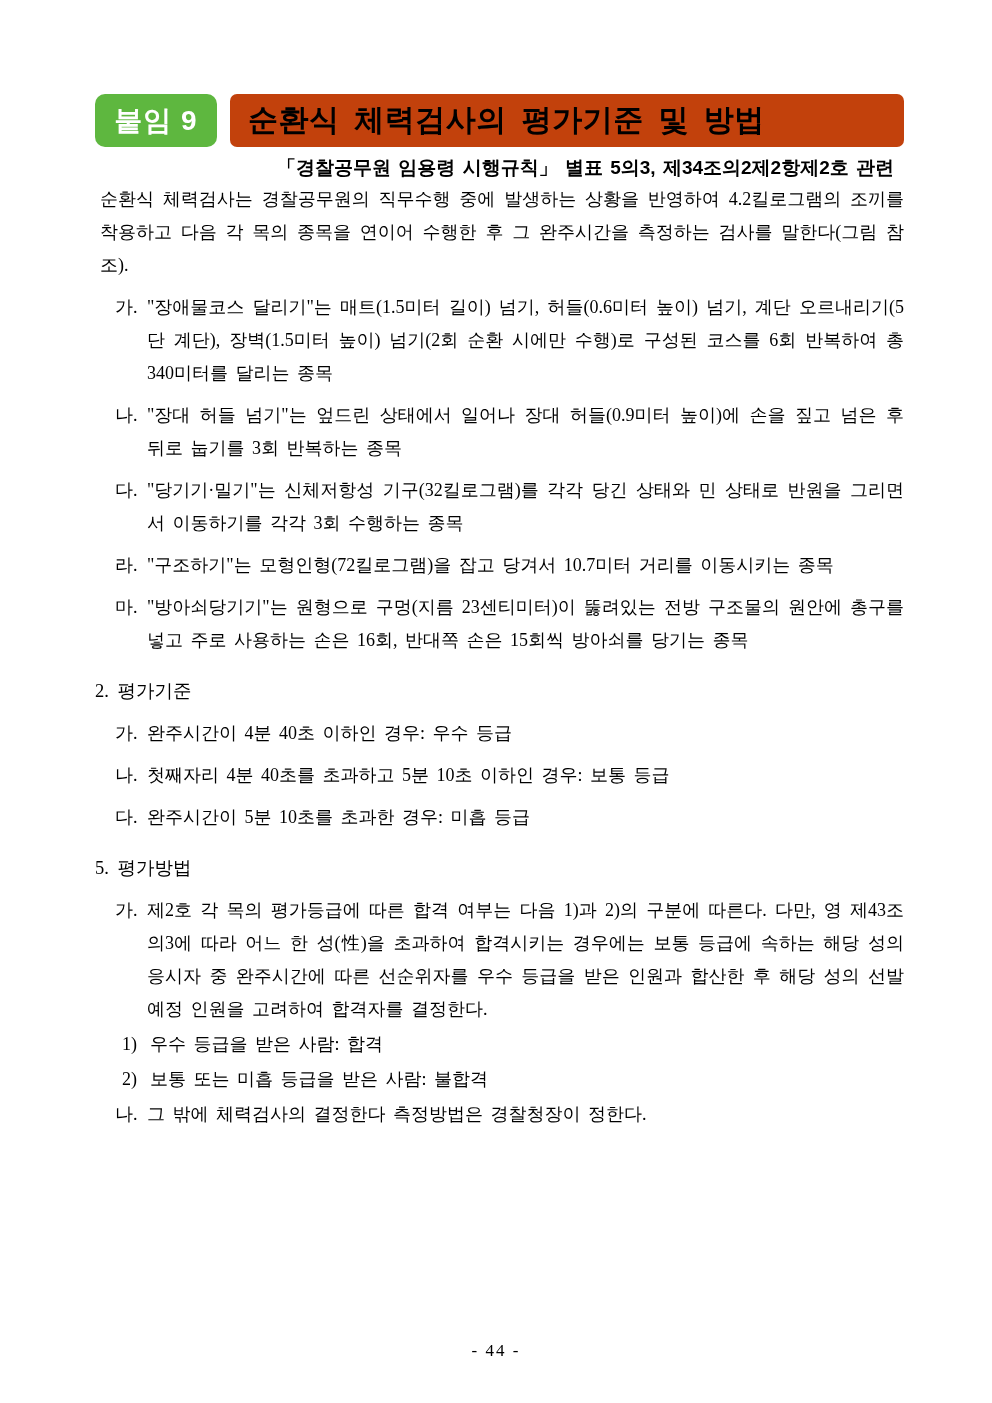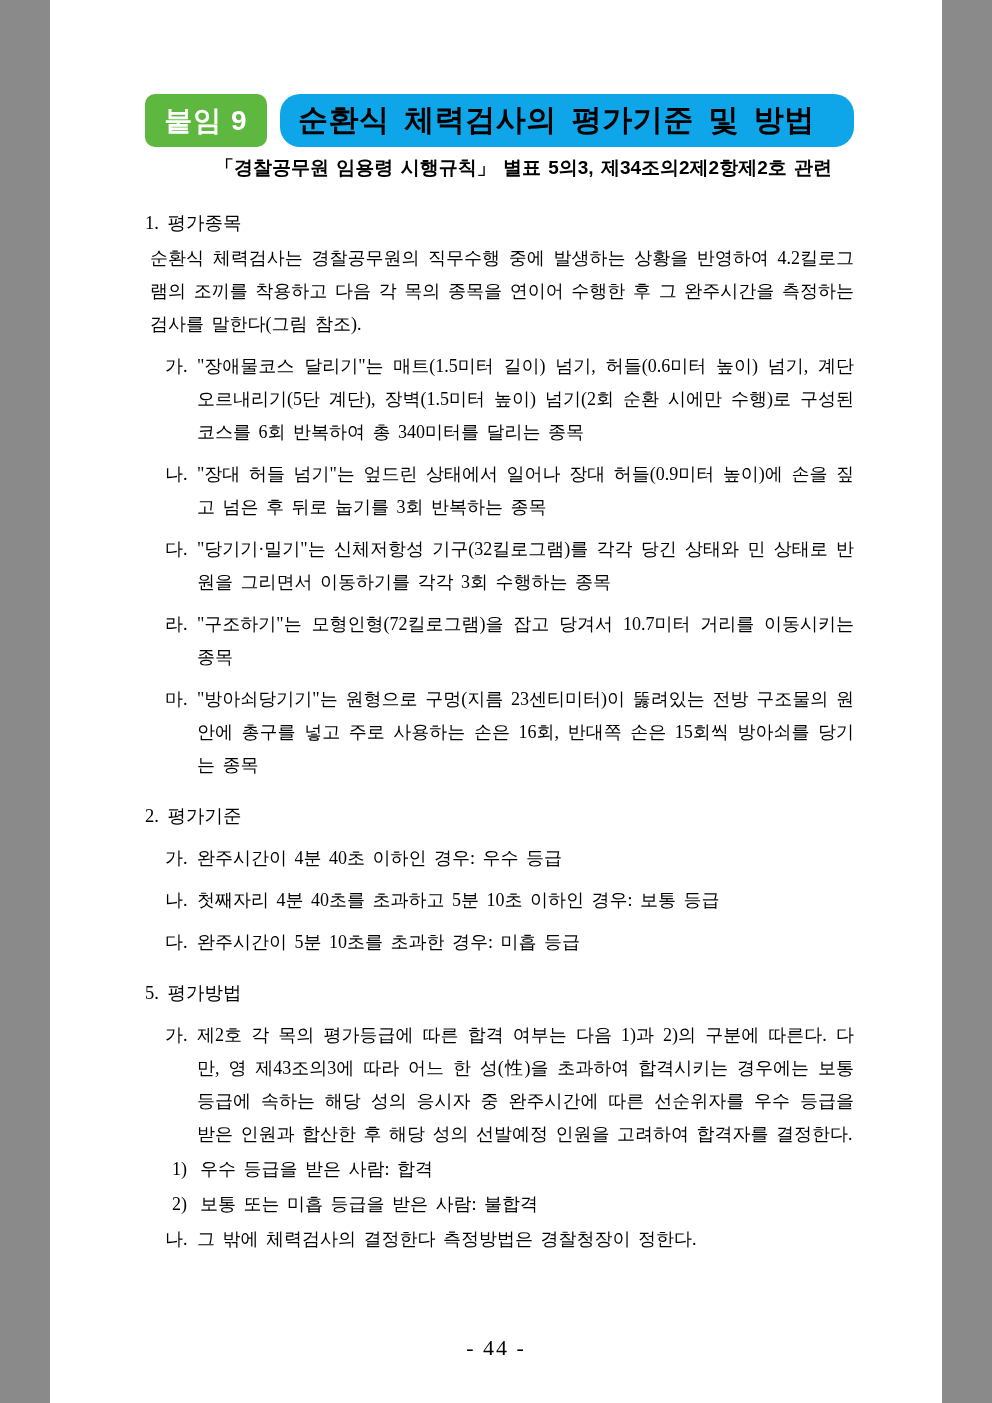--- a/index.html
+++ b/index.html
@@ -1,18 +1,18 @@
 <!DOCTYPE html>
 <html lang="ko"><head>
 <meta charset="utf-8">
 <style>
   html,body { margin:0; padding:0; background:#8a8a8a; }
   .page {
     position:relative;
-    width:892px; height:1403px;
+    width:992px; height:1403px;
     margin:0 auto;
     background:#ffffff;
     box-sizing:border-box;
     padding:94px 88px 0 95px;
     font-family:"Liberation Serif","DejaVu Serif",serif;
     color:#000;
   }
   
   .header-row { display:flex; gap:13px; height:53px; }
   .badge {
@@ -28,21 +28,21 @@
     flex:1;
     background:var(--banner-green,#c8e0a4);
     border-radius:7px;
     display:flex; align-items:center;
     padding-left:18px;
     font-family:"Liberation Sans",sans-serif;
     font-weight:bold; font-size:30px; color:#000;
     word-spacing:6px; letter-spacing:0.5px;
   }
   .subtitle {
-    margin-top:8px; margin-right:22px;
+    margin-top:8px; margin-right:10px;
     text-align:right;
     font-family:"Liberation Sans",sans-serif;
     font-weight:bold; font-size:19px; line-height:26px;
     word-spacing:2px;
   }
   
   .sec-heading {
     margin-top:26px;
     font-size:18.5px; line-height:33px;
     word-spacing:4px;
@@ -61,37 +61,36 @@
   }
   .item .marker { flex:0 0 32px; }
   .item .itext { flex:1; text-align:justify; word-spacing:3px; }
   .item.sub { margin:2px 0 0 27px; }
   .item.sub .marker { flex:0 0 28px; }
   .item.tight { margin-top:2px; }
   
   .footer {
     position:absolute; left:0; right:0; bottom:42px;
     text-align:center;
-    font-size:22px;
+    font-size:17px;
     letter-spacing:2px;
   }
 </style>
 </head>
 <body>
 
 <div class="page">
 
   <div class="header-row">
     <div class="badge" style="background-color: rgb(94, 183, 63);">붙임 9</div>
-    <div class="banner" style="background-color: #0ea5e9; border-radius: 20px;">순환식 체력검사의 평가기준 및 방법</div>
+    <div class="banner" style="background-color: #c2410c;">순환식 체력검사의 평가기준 및 방법</div>
   </div>
   <div class="subtitle">「경찰공무원 임용령 시행규칙」 별표 5의3, 제34조의2제2항제2호 관련</div>
 
   <div>
-    <div class="sec-heading">1. 평가종목</div>
     <p class="para">순환식 체력검사는 경찰공무원의 직무수행 중에 발생하는 상황을 반영하여 4.2킬로그램의 조끼를 착용하고 다음 각 목의 종목을 연이어 수행한 후 그 완주시간을 측정하는 검사를 말한다(그림 참조).</p>
 
     <div class="item">
       <span class="marker">가.</span>
       <span class="itext">"장애물코스 달리기"는 매트(1.5미터 길이) 넘기, 허들(0.6미터 높이) 넘기, 계단 오르내리기(5단 계단), 장벽(1.5미터 높이) 넘기(2회 순환 시에만 수행)로 구성된 코스를 6회 반복하여 총 340미터를 달리는 종목</span>
     </div>
     <div class="item">
       <span class="marker">나.</span>
       <span class="itext">"장대 허들 넘기"는 엎드린 상태에서 일어나 장대 허들(0.9미터 높이)에 손을 짚고 넘은 후 뒤로 눕기를 3회 반복하는 종목</span>
     </div>

